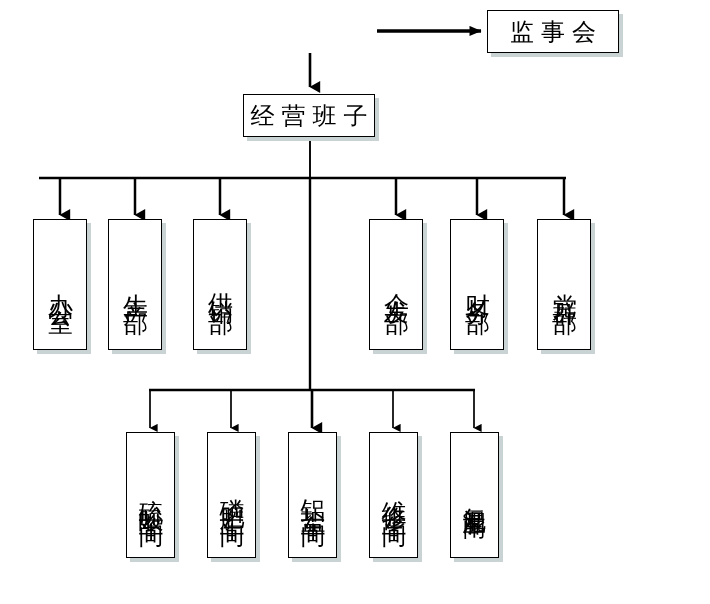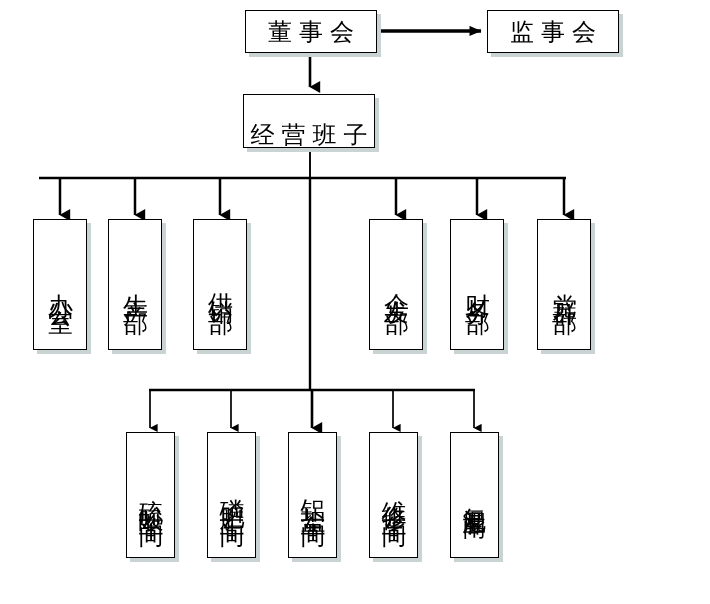--- a/index.html
+++ b/index.html
@@ -104,29 +104,26 @@
         <line x1="477" y1="178" x2="477" y2="215" stroke="#000000" stroke-width="2.5" marker-end="url(#arrowhead-down-big)"></line>
         <line x1="564" y1="178" x2="564" y2="215" stroke="#000000" stroke-width="2.5" marker-end="url(#arrowhead-down-big)"></line>
         <line x1="150" y1="390" x2="150" y2="428" stroke="#000000" stroke-width="1.7" marker-end="url(#arrowhead-down)"></line>
         <line x1="231" y1="390" x2="231" y2="428" stroke="#000000" stroke-width="1.7" marker-end="url(#arrowhead-down)"></line>
         <line x1="312" y1="390" x2="312" y2="428" stroke="#000000" stroke-width="2.6" marker-end="url(#arrowhead-down-big)"></line>
         <line x1="393" y1="390" x2="393" y2="428" stroke="#000000" stroke-width="1.7" marker-end="url(#arrowhead-down)"></line>
         <line x1="474" y1="390" x2="474" y2="428" stroke="#000000" stroke-width="1.7" marker-end="url(#arrowhead-down)"></line>
       </g>
   </svg>
 
-  <div class="node horiz" style="left: 245px; top: 10px; width: 132px; height: 43px;">
-    <span class="node-label">董事会</span>
-  </div>
 
   <div class="node horiz" style="left: 487px; top: 10px; width: 132px; height: 43px;">
     <span class="node-label">监事会</span>
   </div>
 
-  <div class="node horiz" style="left: 243px; top: 94px; width: 132px; height: 54px; align-items: flex-end;">
+  <div class="node horiz" style="left: 243px; top: 94px; width: 132px; height: 43px;">
     <span class="node-label">经营班子</span>
   </div>
 
   <div id="department-layer">
       <div class="node vert" style="left: 33px; top: 219px; width: 54px; height: 131px;">
         <span class="node-label">办公室</span>
       </div>
       <div class="node vert" style="left: 108px; top: 219px; width: 54px; height: 131px;">
         <span class="node-label">生产部</span>
       </div>

